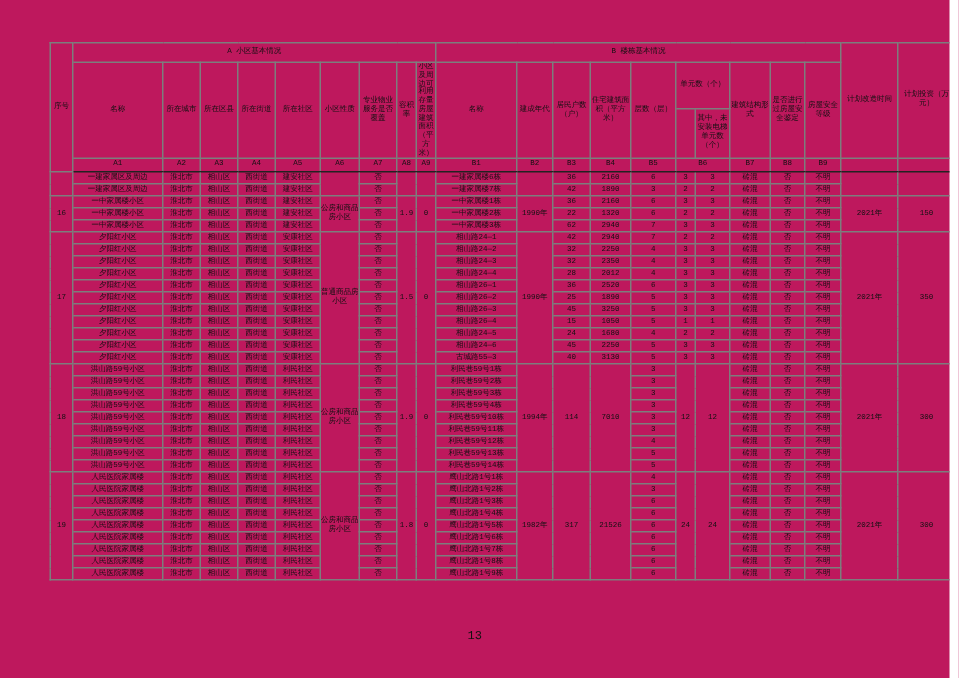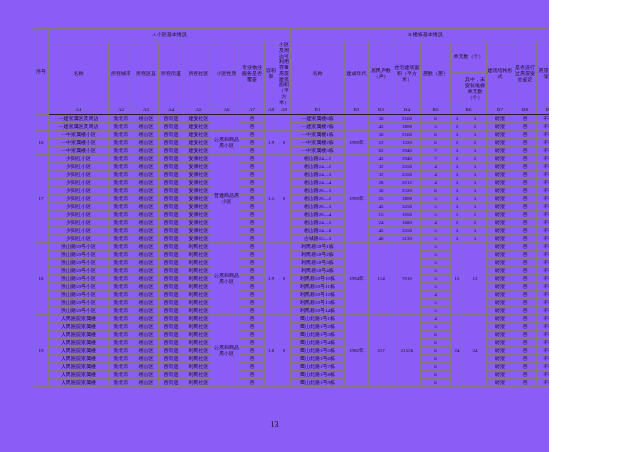--- a/index.html
+++ b/index.html
@@ -1,17 +1,17 @@
 <!DOCTYPE html>
 <html><head>
 <meta charset="utf-8">
 <style>
   html,body{margin:0;padding:0;background:#fff;}
-  .page{position:relative;width:549px;height:452px;background:#8b5cf6;overflow:hidden;
-        font-family:Liberation Serif, serif;color:#111;}
+  .page{position:relative;width:633px;height:452px;background:#be185d;overflow:hidden;
+        font-family:Liberation Mono, monospace;color:#111;}
   table.sheet{position:absolute;left:33px;top:28px;width:603px;
         border-collapse:collapse;table-layout:fixed;
         font-size:5px;line-height:1.15;border:1.5px solid #222;}
   .sheet th,.sheet td{border:1px solid #7d7d7d;padding:0;margin:0;
         text-align:center;vertical-align:middle;font-weight:normal;
         overflow:hidden;word-break:break-all;}
   .sheet thead tr:nth-child(1){height:13px;}
   .sheet thead tr:nth-child(2){height:22px;}
   .sheet thead tr:nth-child(3){height:13px;}
   .sheet thead tr:nth-child(4){height:9px;}

